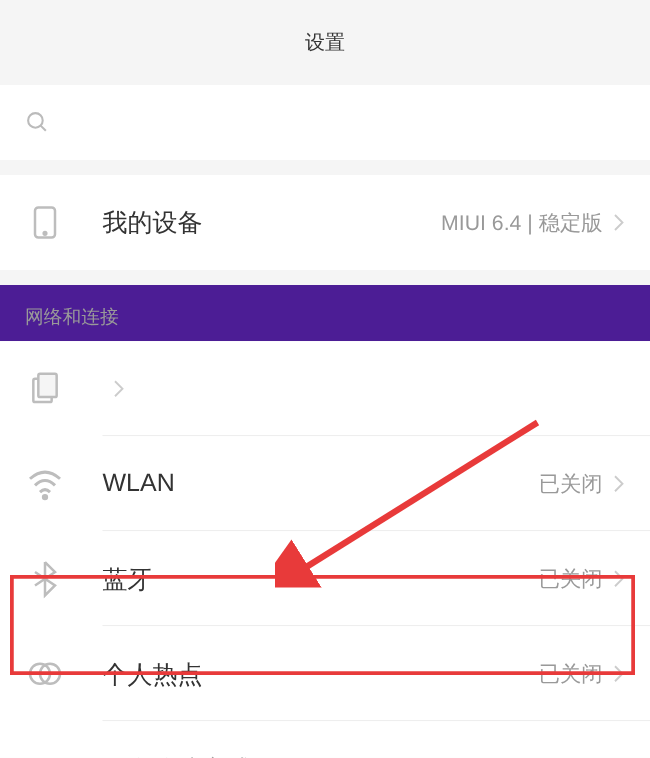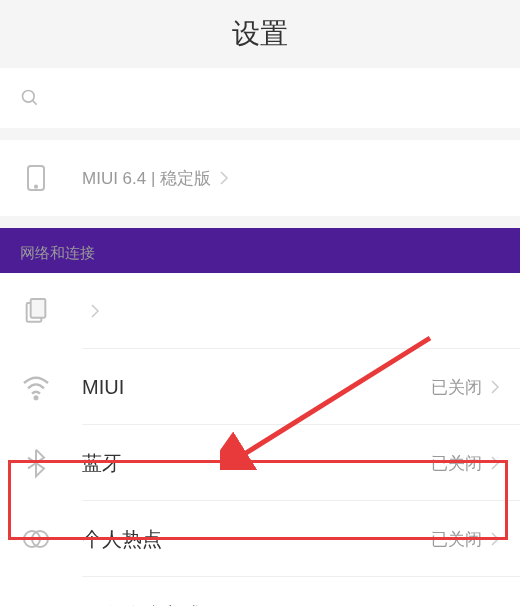--- a/index.html
+++ b/index.html
@@ -16,21 +16,21 @@
       position: relative;
     }
     .header {
       background: #f5f5f5;
       height: 68px;
       display: flex;
       align-items: center;
       justify-content: center;
     }
     .header-title {
-      font-size: 28px;
+      font-size: 16px;
       color: #333;
       font-weight: 400;
     }
     .search-bar {
       background: #fff;
       height: 60px;
       display: flex;
       align-items: center;
       padding: 0 20px;
       margin-bottom: 12px;
@@ -125,20 +125,21 @@
 </div>
 
 <div class="section">
   <div class="list-item">
     <span class="item-icon">
       <svg viewBox="0 0 24 24" fill="none" stroke="#bdbdbd" stroke-width="1.5">
         <rect x="6" y="3" width="12" height="18" rx="2"></rect>
         <circle cx="12" cy="18.5" r="0.8" fill="#bdbdbd"></circle>
       </svg>
     </span>
+    <span class="item-label">我的设备</span>
     <span class="item-value">MIUI 6.4 | 稳定版</span>
     <span class="chevron">
       <svg viewBox="0 0 10 16" fill="none" stroke="#ccc" stroke-width="1.5">
         <polyline points="2,2 8,8 2,14"></polyline>
       </svg>
     </span>
   </div>
 </div>
 
 <div class="section-header">网络和连接</div>
@@ -162,21 +163,21 @@
 
   <div class="list-item">
     <span class="item-icon">
       <svg viewBox="0 0 24 24" fill="none" stroke="#bdbdbd" stroke-width="1.8">
         <path d="M3 9 Q12 1 21 9"></path>
         <path d="M6 13 Q12 7 18 13"></path>
         <path d="M9 17 Q12 14 15 17"></path>
         <circle cx="12" cy="20" r="1" fill="#bdbdbd"></circle>
       </svg>
     </span>
-    <span class="item-label">MIUI</span>
+    <span class="item-label">WLAN</span>
     <span class="item-value">已关闭</span>
     <span class="chevron">
       <svg viewBox="0 0 10 16" fill="none" stroke="#ccc" stroke-width="1.5">
         <polyline points="2,2 8,8 2,14"></polyline>
       </svg>
     </span>
   </div>
 
   <div class="list-item">
     <span class="item-icon">

